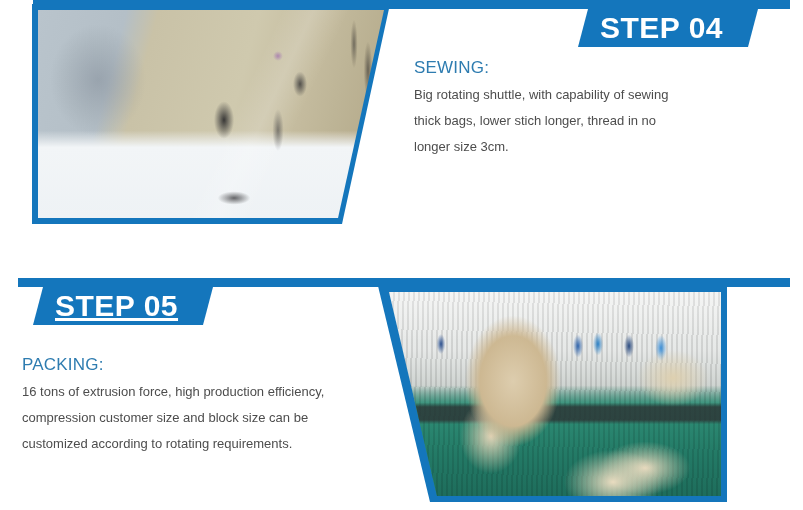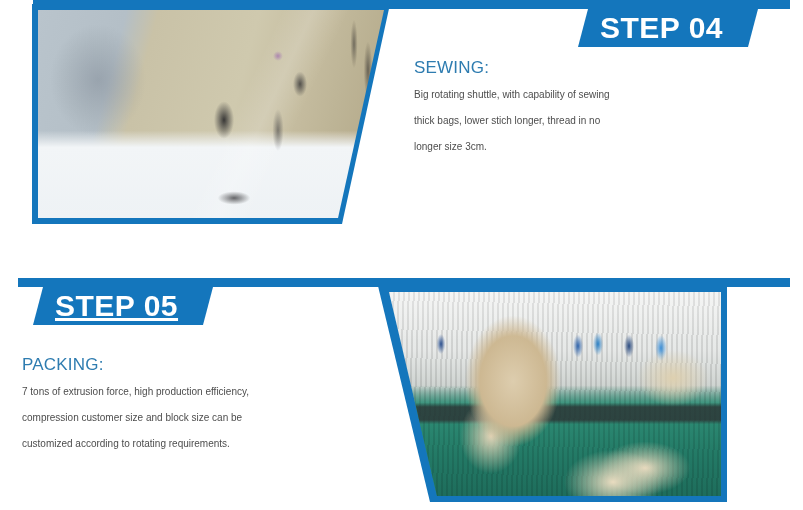--- a/index.html
+++ b/index.html
@@ -175,21 +175,21 @@
 
   .step-heading {
     margin: 0 0 4px 0;
     font-size: 17px;
     font-weight: normal;
     color: #2e7cb0;
     letter-spacing: .2px;
   }
   .step-body {
     margin: 0;
-    font-size: 10px;
+    font-size: 13px;
     line-height: 26px;
     color: #4d4d4d;
   }
   .step-body span { display: block; white-space: nowrap; }
 </style>
 </head>
 <body>
 
 <div class="page">
 
@@ -228,19 +228,19 @@
     </div>
   </div>
 
   <div class="step-banner" id="step-05-banner">
     <span>STEP 05</span>
   </div>
 
   <div class="text-col" id="step-05-text">
     <h3 class="step-heading">PACKING:</h3>
     <p class="step-body">
-      <span>7 tons of extrusion force, high production efficiency,</span>
+      <span>16 tons of extrusion force, high production efficiency,</span>
       <span>compression customer size and block size can be</span>
       <span>customized according to rotating requirements.</span>
     </p>
   </div>
 
 </div>
 
 </body></html>

